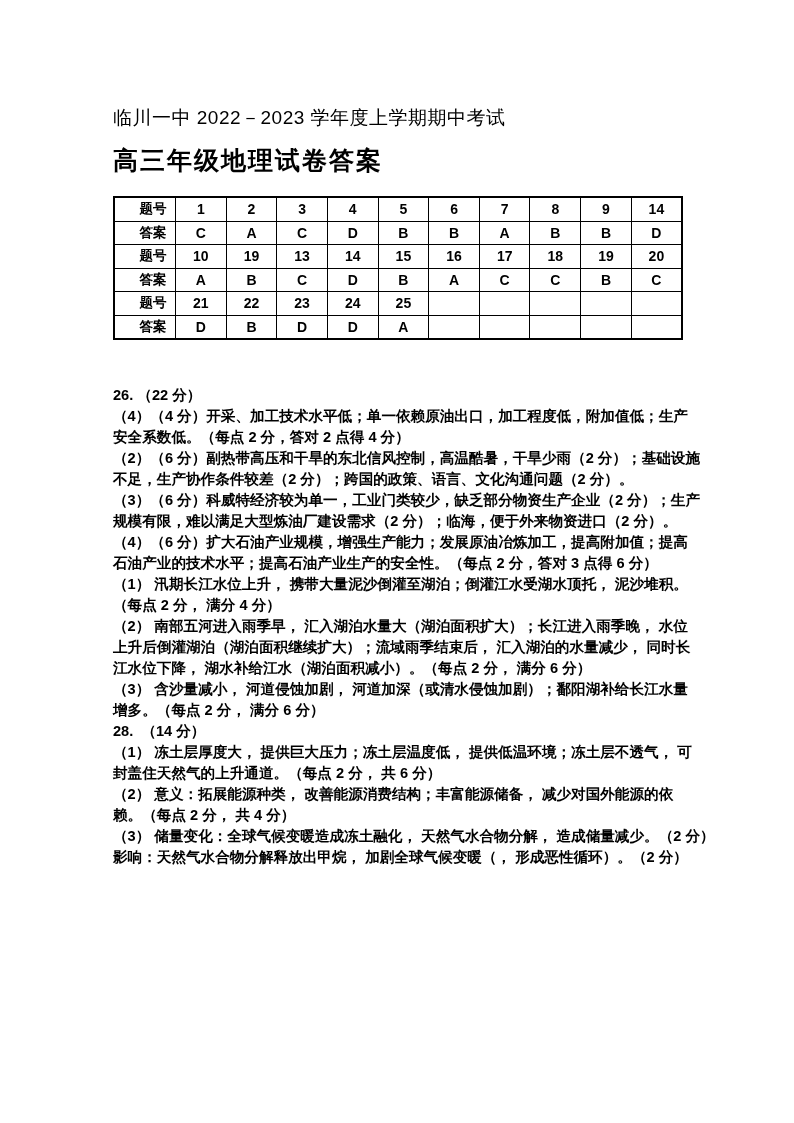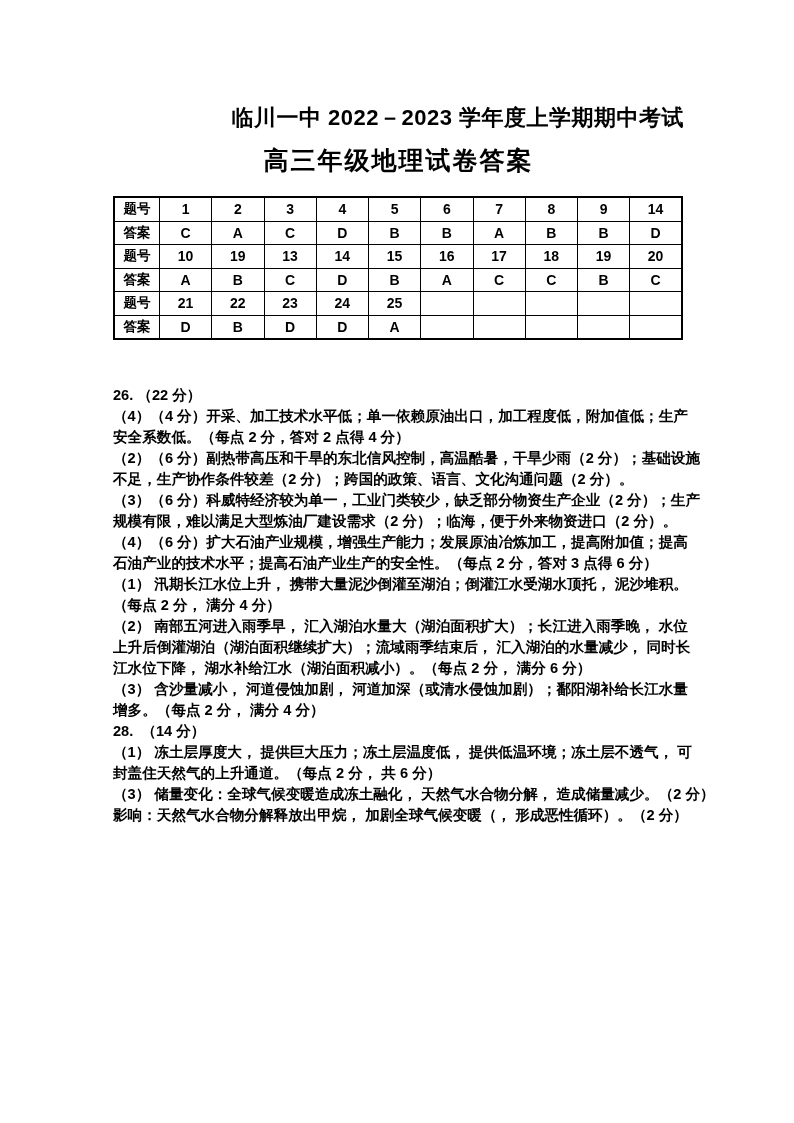--- a/index.html
+++ b/index.html
@@ -15,32 +15,31 @@
     overflow: hidden;
   }
   .page {
     box-sizing: border-box;
     width: 794px;
     height: 1123px;
     padding: 104px 110px 0 113px;
     font-weight: bold;
   }
   .doc-title {
-    font-size: 22px;
+    font-size: 19px;
     line-height: 28px;
     margin: 0;
-    text-align: right;
+    text-align: left;
     letter-spacing: 0.5px;
-    font-weight: bold;
+    font-weight: normal;
   }
   .doc-subtitle {
     font-size: 25px;
     line-height: 30px;
     margin: 13px 0 0 0;
-    text-align: center;
     letter-spacing: 2px;
     font-weight: bold;
   }
   table.answer-table {
     border-collapse: collapse;
     table-layout: fixed;
     width: 570px;
     margin-top: 21px;
     border: 2px solid #000;
   }
@@ -50,20 +49,21 @@
     height: 22.5px;
     padding: 0;
     text-align: center;
     vertical-align: middle;
     font-size: 14px;
     font-weight: bold;
   }
   .answer-table th.row-label {
     width: 44px;
     font-size: 13.5px;
+    padding-left: 16px;
   }
   .sections {
     margin-top: 45px;
     width: 600px;
     font-size: 14.6px;
   }
   .section { margin: 0; }
   .line {
     line-height: 21px;
     white-space: pre;
@@ -175,24 +175,26 @@
         <div class="line">（4）（6 分）扩大石油产业规模，增强生产能力；发展原油冶炼加工，提高附加值；提高
 石油产业的技术水平；提高石油产业生产的安全性。（每点 2 分，答对 3 点得 6 分）</div>
       </div>
       <div class="section">
         <div class="line">（1） 汛期长江水位上升， 携带大量泥沙倒灌至湖泊；倒灌江水受湖水顶托， 泥沙堆积。
 （每点 2 分， 满分 4 分）</div>
         <div class="line">（2） 南部五河进入雨季早， 汇入湖泊水量大（湖泊面积扩大）；长江进入雨季晚， 水位
 上升后倒灌湖泊（湖泊面积继续扩大）；流域雨季结束后， 汇入湖泊的水量减少， 同时长
 江水位下降， 湖水补给江水（湖泊面积减小）。（每点 2 分， 满分 6 分）</div>
         <div class="line">（3） 含沙量减小， 河道侵蚀加剧， 河道加深（或清水侵蚀加剧）；鄱阳湖补给长江水量
-增多。（每点 2 分， 满分 4 分）</div>
+增多。（每点 2 分， 满分 6 分）</div>
       </div>
       <div class="section">
         <div class="line">28.  （14 分）</div>
         <div class="line">（1） 冻土层厚度大， 提供巨大压力；冻土层温度低， 提供低温环境；冻土层不透气， 可
 封盖住天然气的上升通道。（每点 2 分， 共 6 分）</div>
+        <div class="line">（2） 意义：拓展能源种类， 改善能源消费结构；丰富能源储备， 减少对国外能源的依
+赖。（每点 2 分， 共 4 分）</div>
         <div class="line">（3） 储量变化：全球气候变暖造成冻土融化， 天然气水合物分解， 造成储量减少。（2 分）
 影响：天然气水合物分解释放出甲烷， 加剧全球气候变暖（， 形成恶性循环）。（2 分）</div>
       </div>
     </div>
 
 </div>
 
 </body></html>

